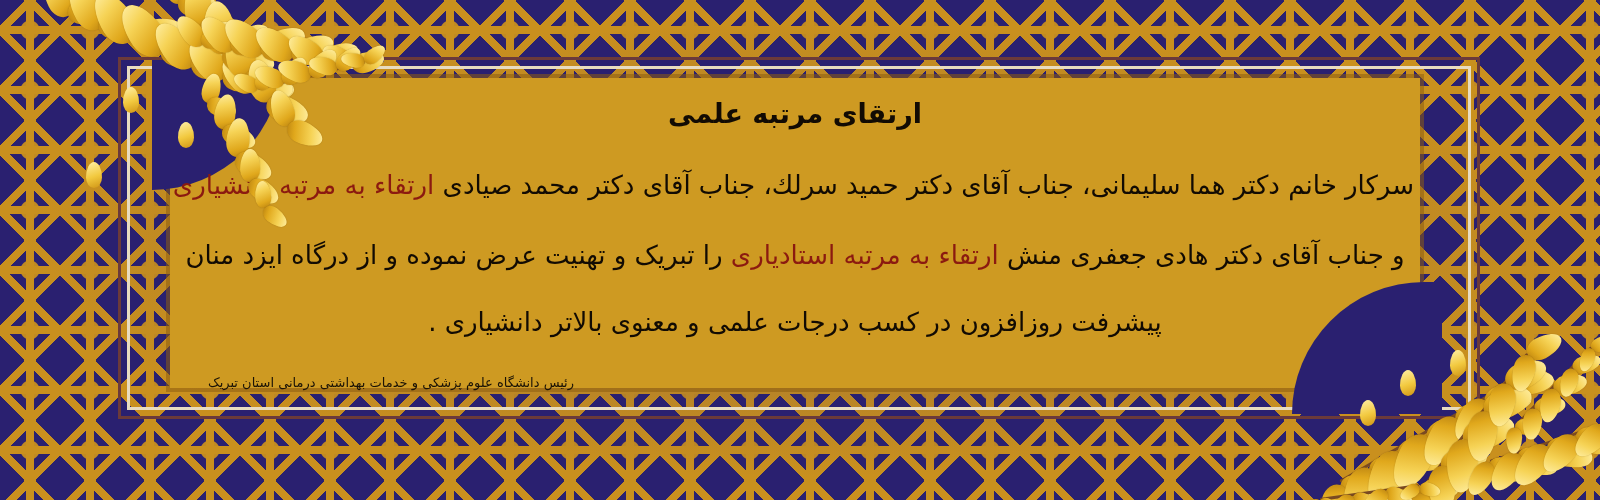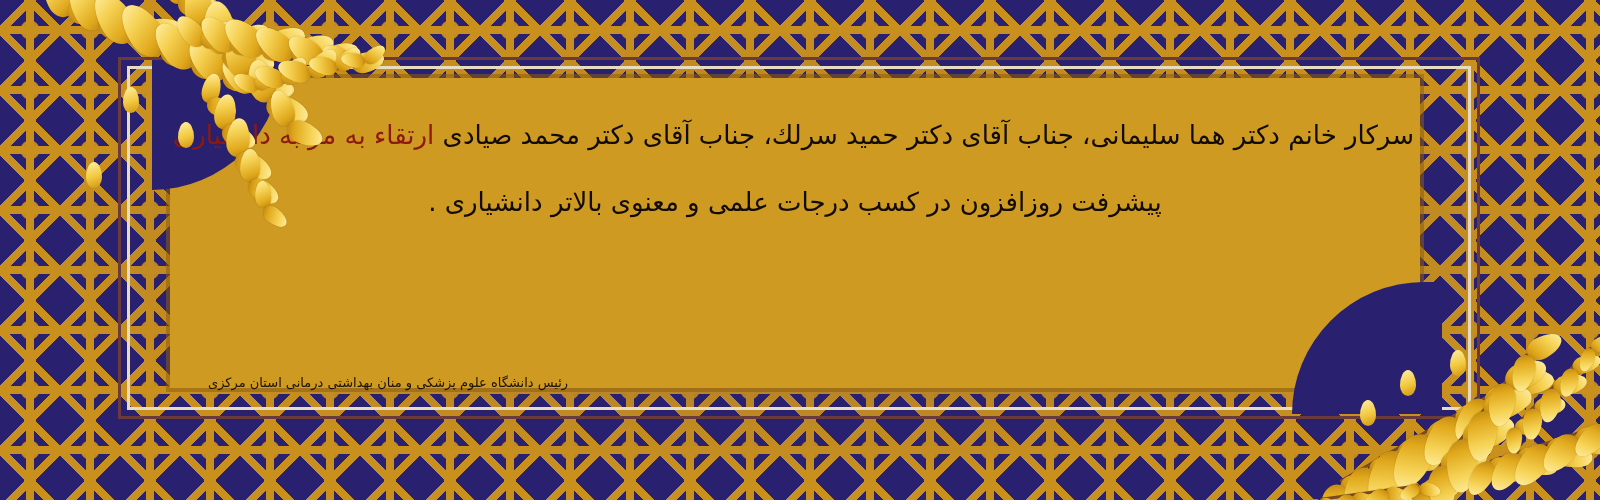--- a/index.html
+++ b/index.html
@@ -123,32 +123,36 @@
   <div class="tile-shade"></div>
 
   <div class="frame-outer"></div>
   <div class="frame-inner"></div>
 
   <div class="gold-panel"></div>
   <div class="cut tl"></div>
   <div class="cut br"></div>
 
   <div class="content">
+    <div class="title">ارتقای مرتبه علمی</div>
 
     <div class="body-line l1">
       <span>سرکار خانم دکتر هما سلیمانی، جناب آقای دکتر حمید سرلك، جناب آقای دکتر محمد صیادی </span><span class="accent">ارتقاء به مرتبه دانشیاری</span>
     </div>
 
+    <div class="body-line l2">
+      <span>و جناب آقای دکتر هادی جعفری منش </span><span class="accent">ارتقاء به مرتبه استادیاری</span><span> را تبریک و تهنیت عرض  نموده  و از درگاه ایزد منان</span>
+    </div>
 
     <div class="body-line l3">
       <span>پیشرفت روزافزون در کسب درجات علمی و معنوی بالاتر دانشیاری .</span>
     </div>
 
     <div class="signature">
-      <span>رئیس دانشگاه علوم پزشکی و منان بهداشتی درمانی استان مرکزی</span>
+      <span>رئیس دانشگاه علوم پزشکی و خدمات بهداشتی درمانی استان تبریک</span>
     </div>
   </div>
 
   <div class="spray tl">
       <div class="stem" style="left: 40px; top: 30px; width: 200px; height: 3px; transform: rotate(22deg);"></div>
       <div class="leaf" style="left: 26.8619px; top: -10.425px; width: 26.2763px; height: 44.4675px; transform: rotate(-26deg);"></div>
       <div class="leaf" style="left: 26.8619px; top: -10.425px; width: 26.2763px; height: 44.4675px; transform: rotate(70deg);"></div>
       <div class="leaf" style="left: 56.0618px; top: -3.18811px; width: 29.6887px; height: 50.2425px; transform: rotate(-29deg);"></div>
       <div class="leaf" style="left: 56.0618px; top: -3.18811px; width: 29.6887px; height: 50.2425px; transform: rotate(73deg);"></div>
       <div class="leaf" style="left: 85.2616px; top: 4.04877px; width: 33.1013px; height: 56.0175px; transform: rotate(-32deg);"></div>

